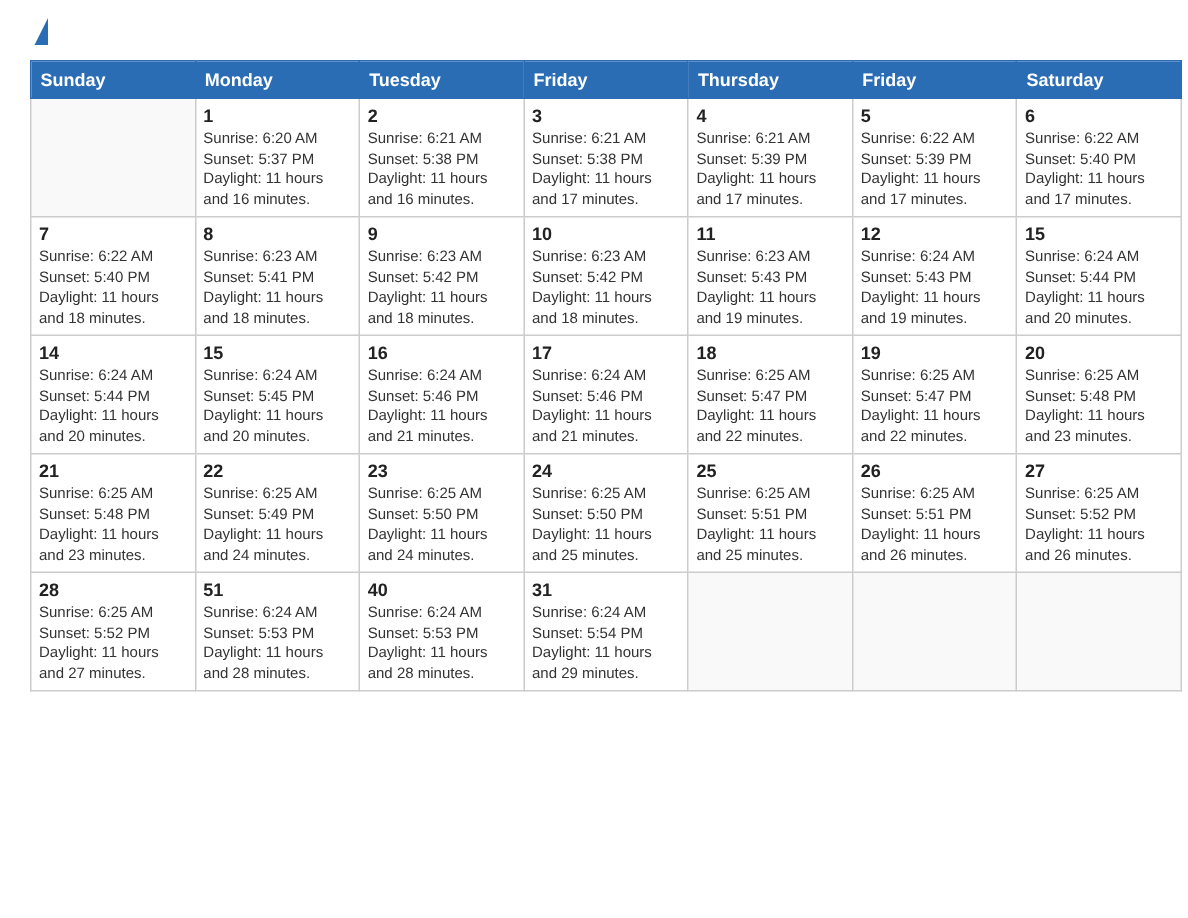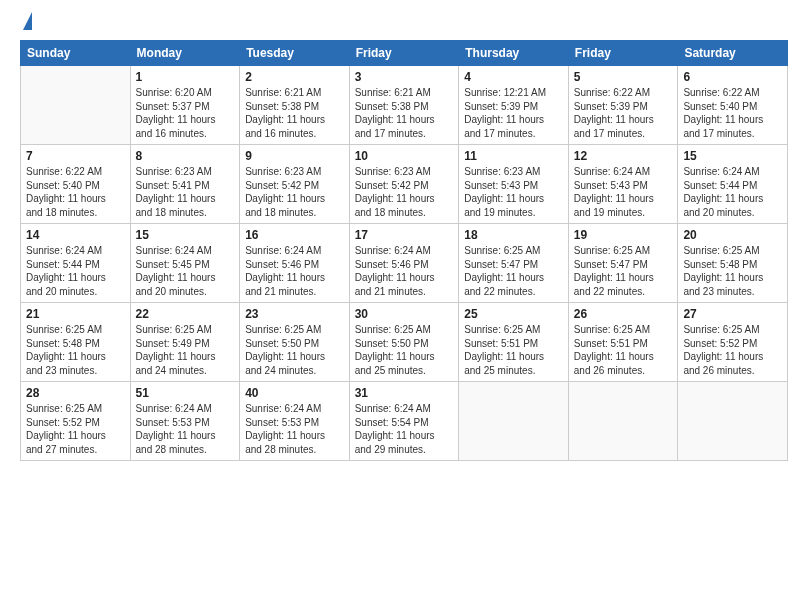--- a/index.html
+++ b/index.html
@@ -154,21 +154,21 @@
           </td>
           <td>
             <span class="day-num">3</span>
             <div class="day-info">Sunrise: 6:21 AM
 Sunset: 5:38 PM
 Daylight: 11 hours
 and 17 minutes.</div>
           </td>
           <td>
             <span class="day-num">4</span>
-            <div class="day-info">Sunrise: 12:21 AM
+            <div class="day-info">Sunrise: 6:21 AM
 Sunset: 5:39 PM
 Daylight: 11 hours
 and 17 minutes.</div>
           </td>
           <td>
             <span class="day-num">5</span>
             <div class="day-info">Sunrise: 6:22 AM
 Sunset: 5:39 PM
 Daylight: 11 hours
 and 17 minutes.</div>
@@ -299,21 +299,21 @@
 and 24 minutes.</div>
           </td>
           <td>
             <span class="day-num">23</span>
             <div class="day-info">Sunrise: 6:25 AM
 Sunset: 5:50 PM
 Daylight: 11 hours
 and 24 minutes.</div>
           </td>
           <td>
-            <span class="day-num">30</span>
+            <span class="day-num">24</span>
             <div class="day-info">Sunrise: 6:25 AM
 Sunset: 5:50 PM
 Daylight: 11 hours
 and 25 minutes.</div>
           </td>
           <td>
             <span class="day-num">25</span>
             <div class="day-info">Sunrise: 6:25 AM
 Sunset: 5:51 PM
 Daylight: 11 hours

